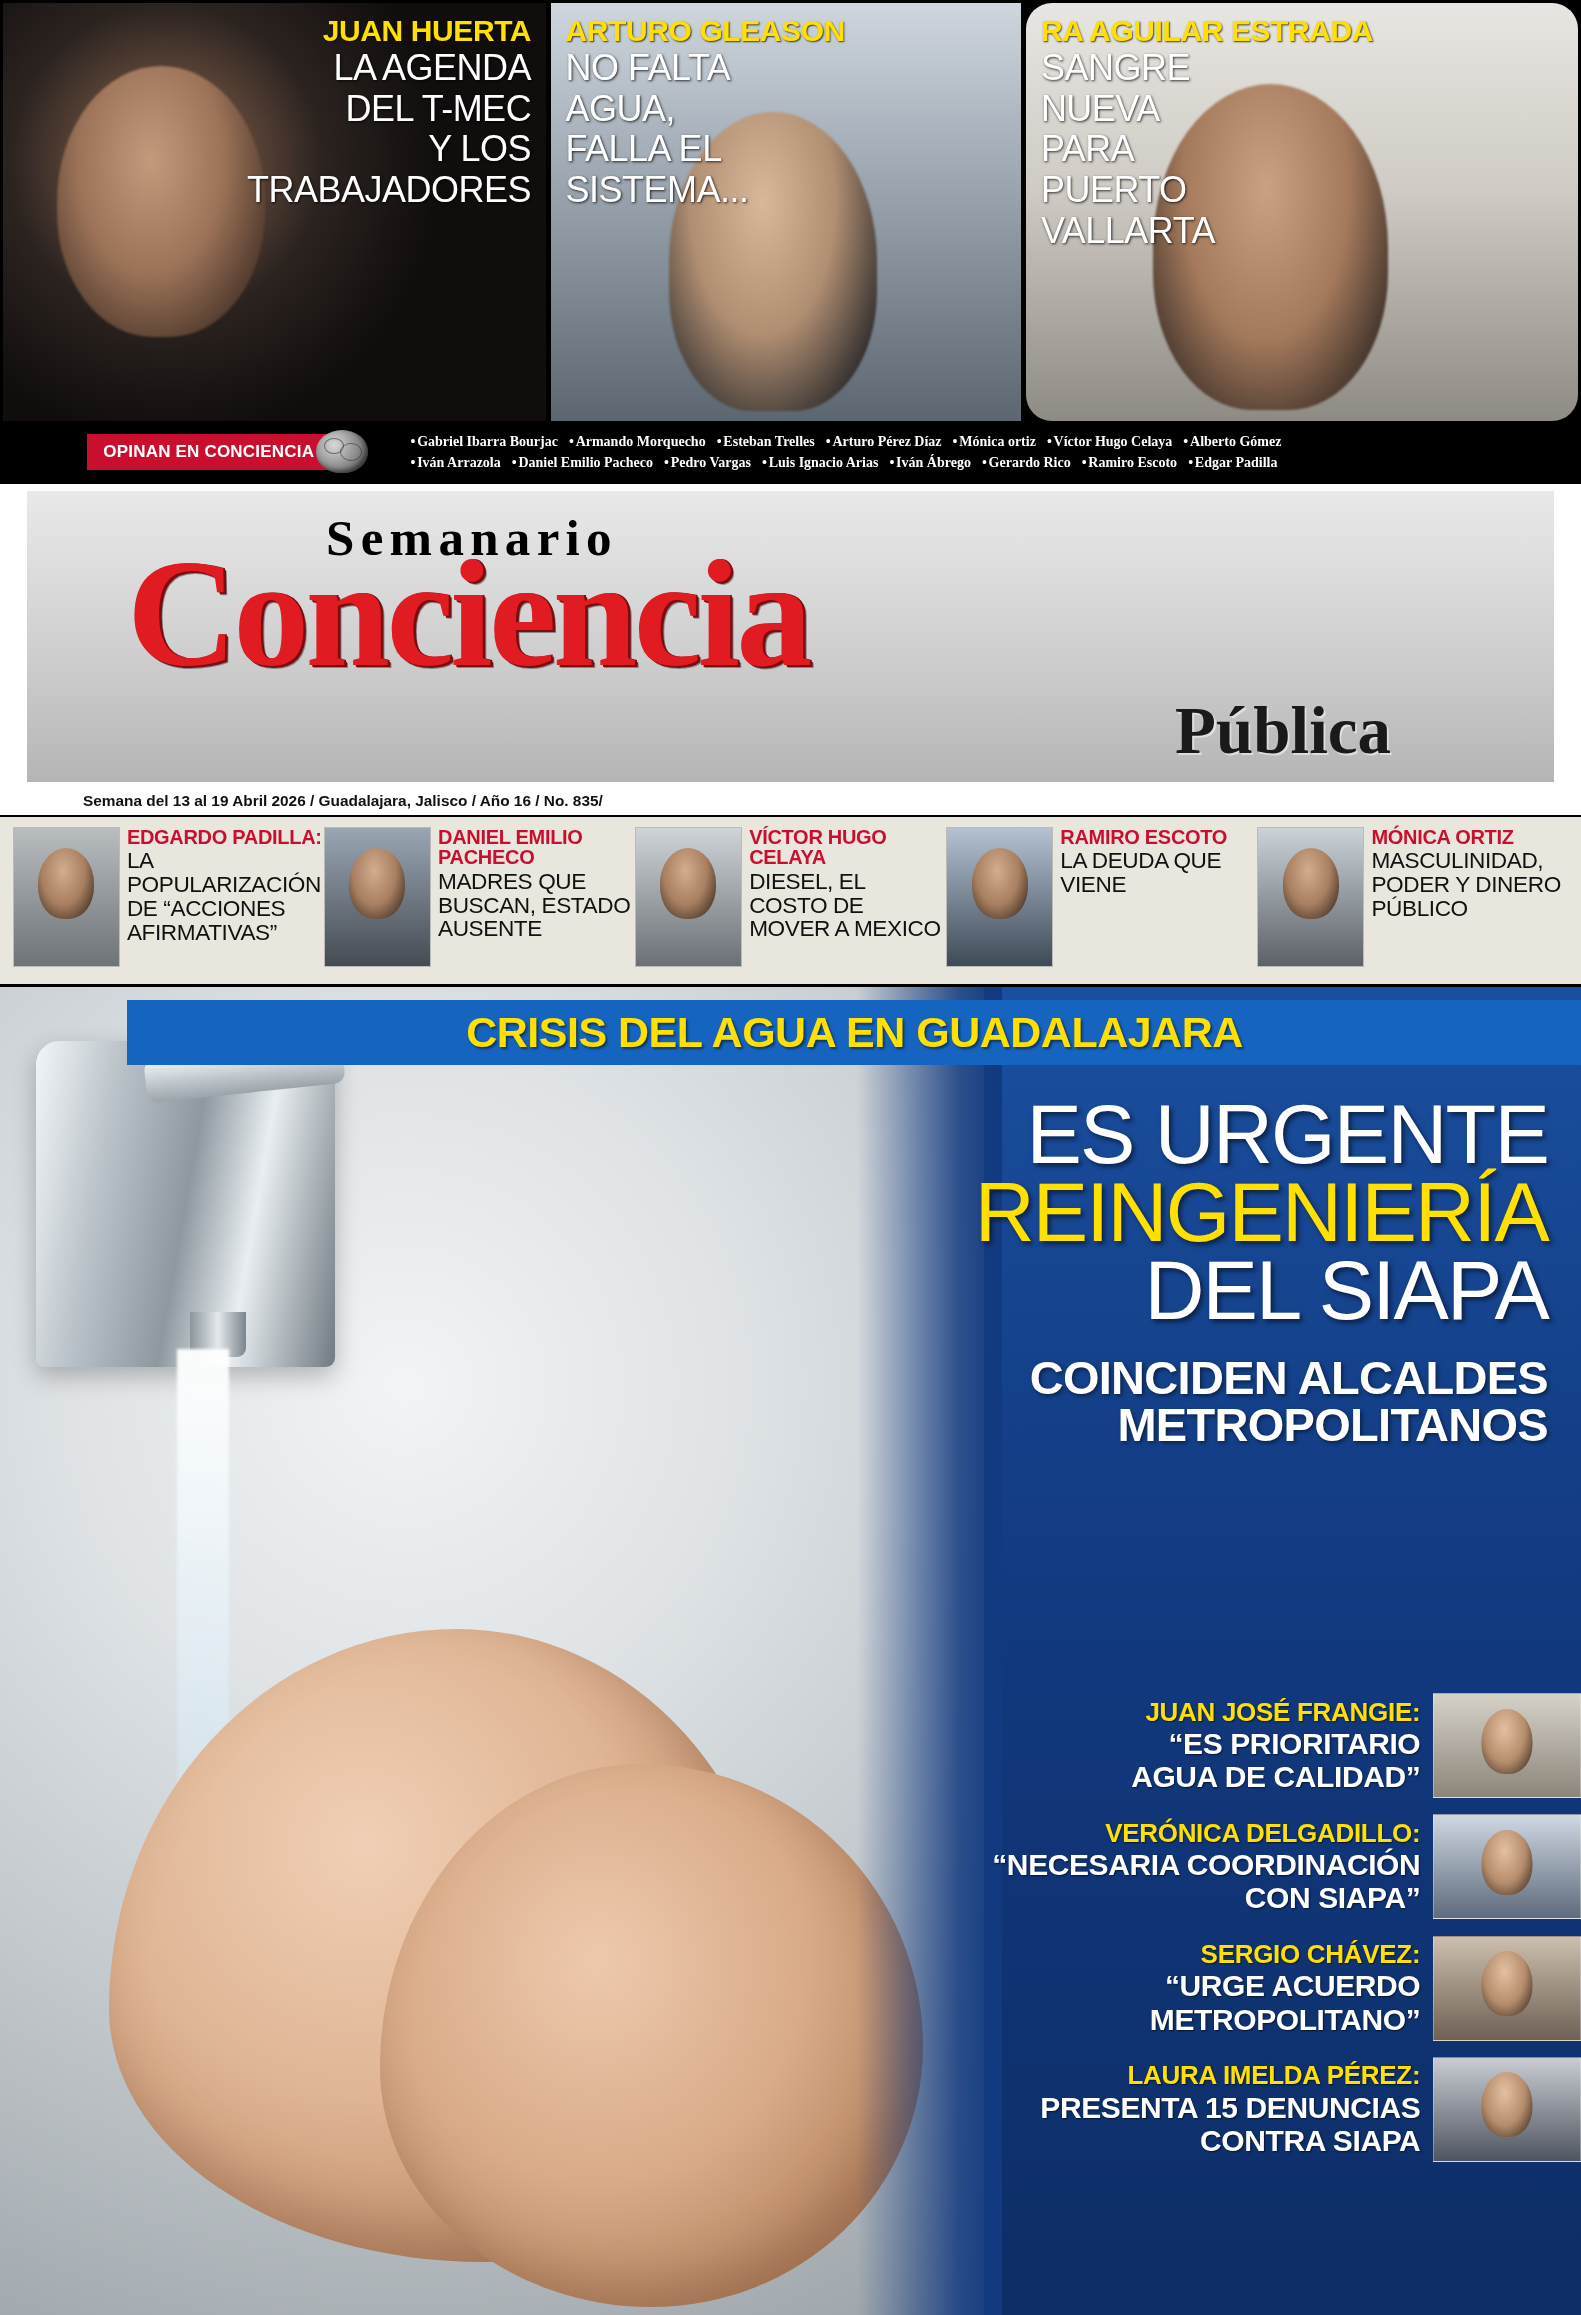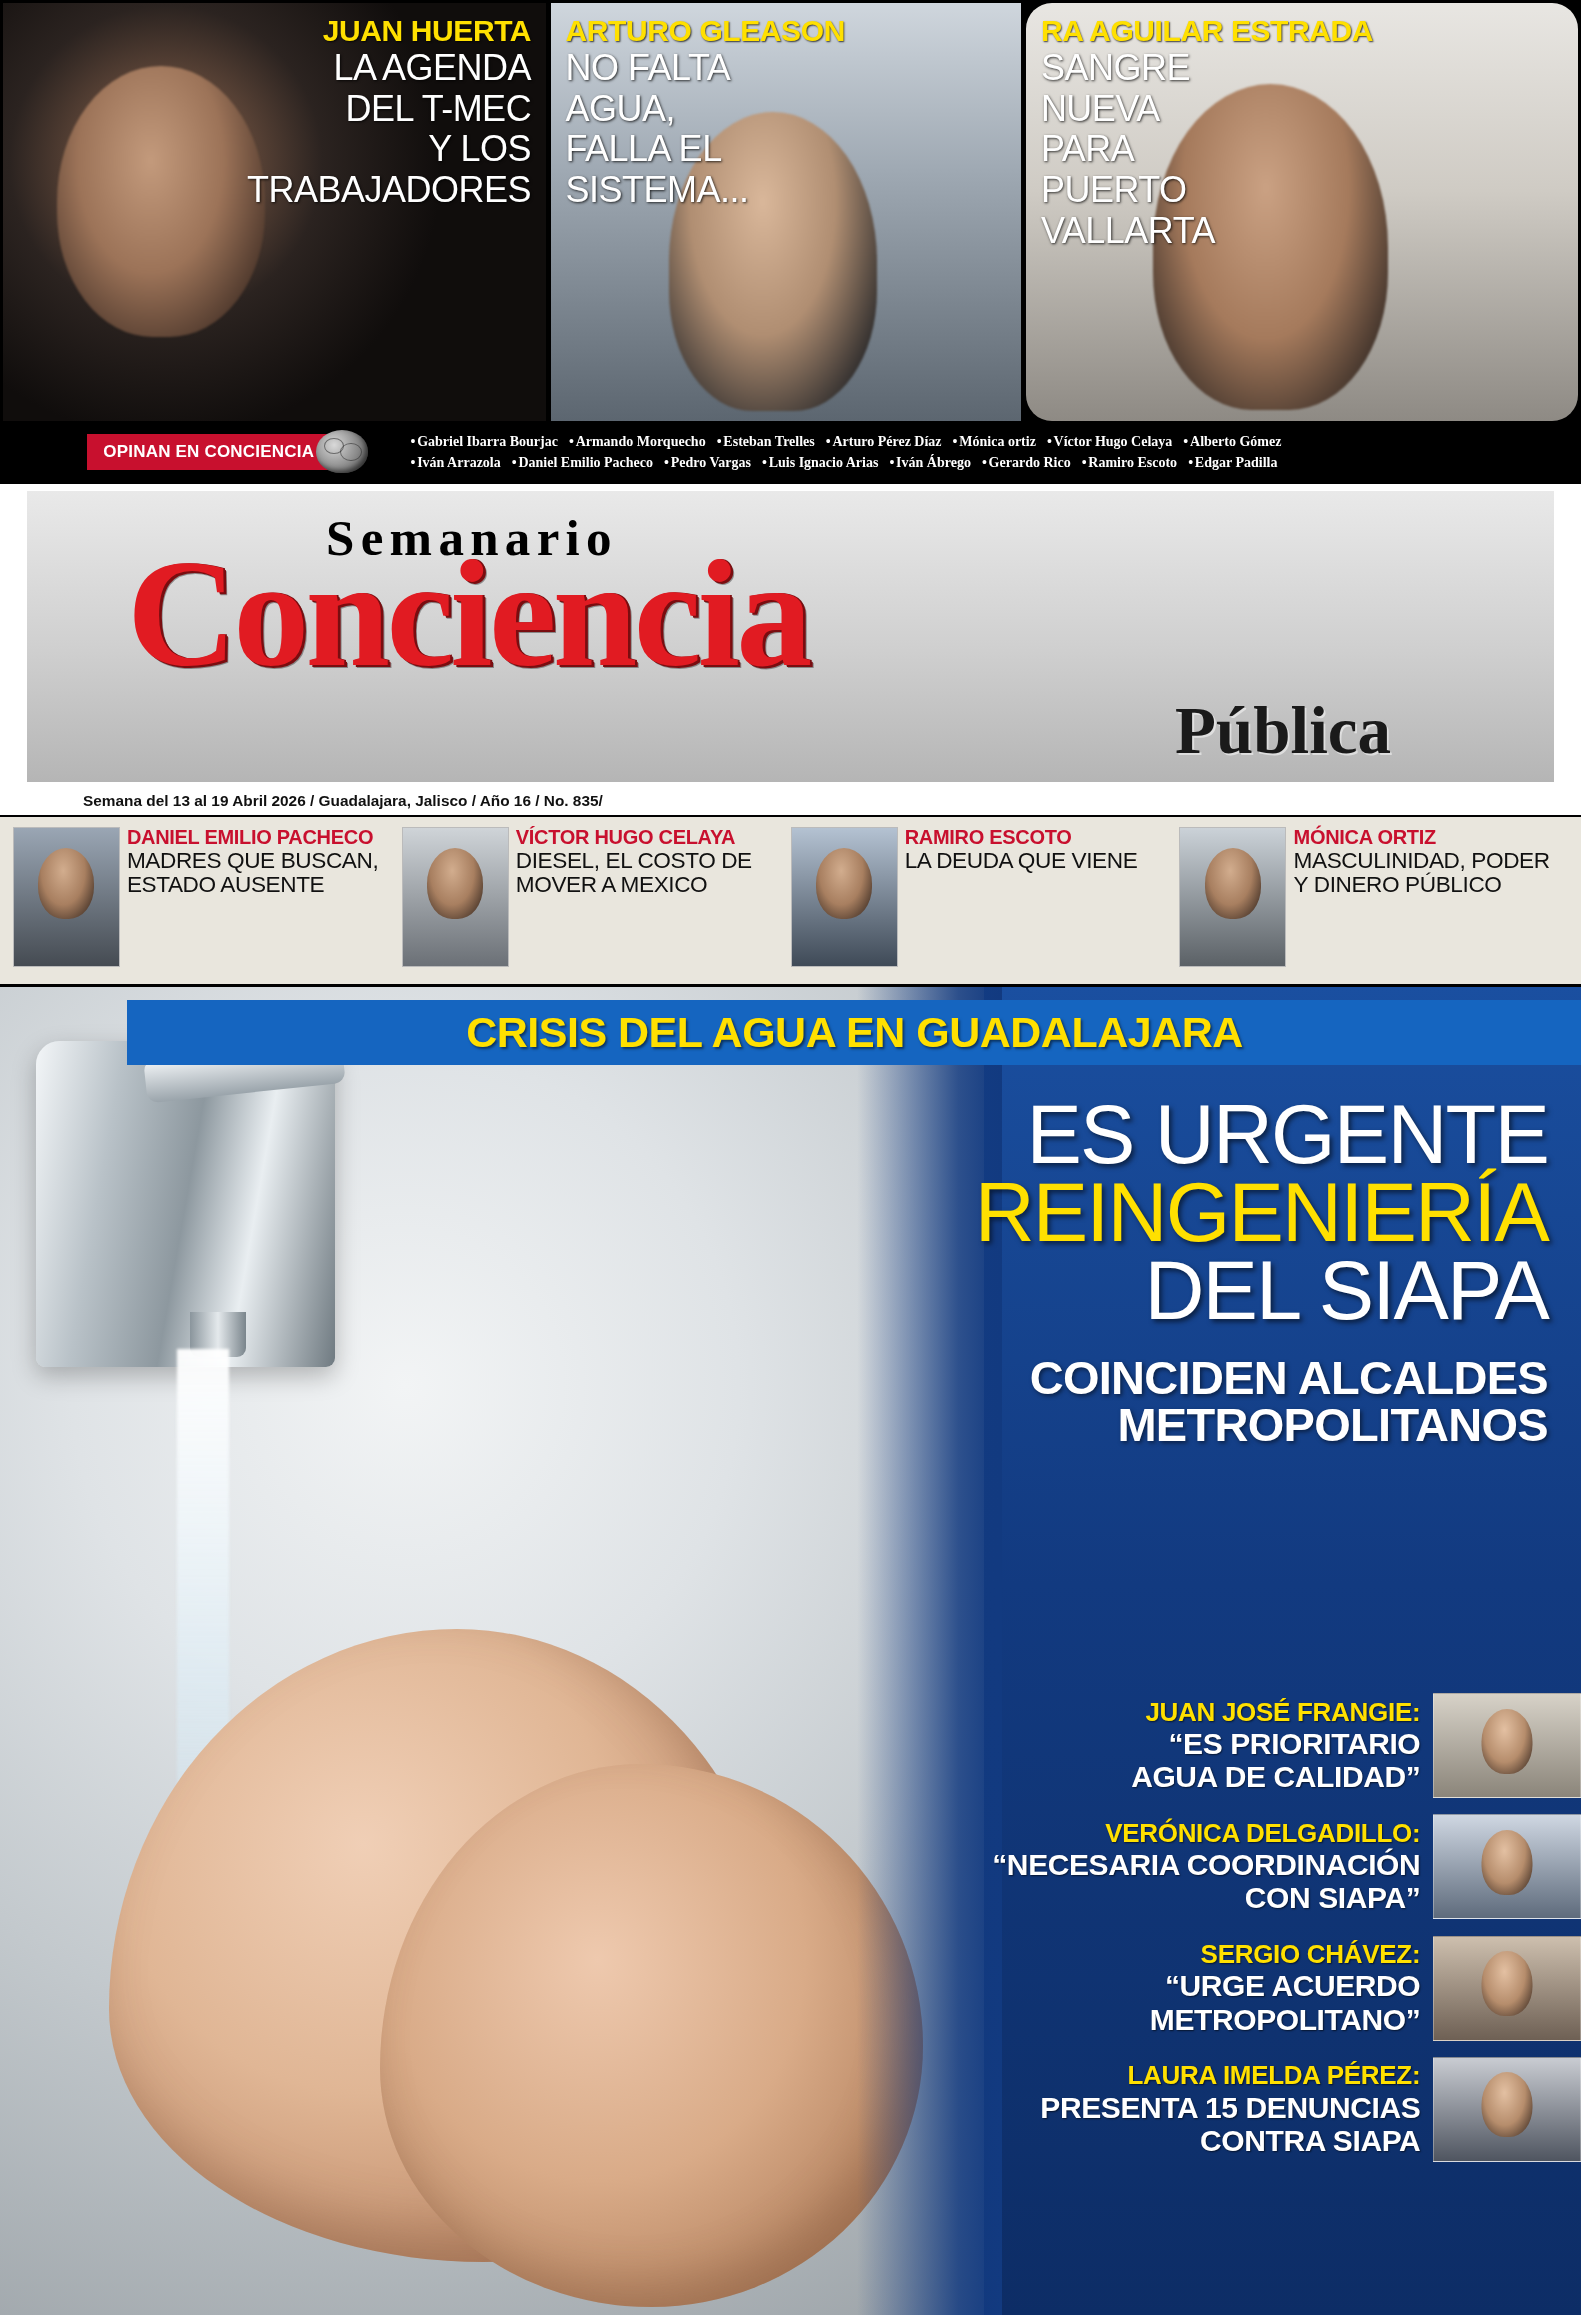--- a/index.html
+++ b/index.html
@@ -522,20 +522,27 @@
     <div class="mast-inner">
       <div class="mast-semanario">Semanario</div>
       <div class="mast-conciencia">Conciencia</div>
       <div class="mast-publica">Pública</div>
     </div>
     <div class="mast-date">Semana del 13 al 19 Abril 2026 / Guadalajara, Jalisco / Año 16 / No. 835/</div>
   </div>
 
   <div class="colstrip">
 
+    <div class="colitem">
+      <div class="colthumb t1"></div>
+      <div class="coltext">
+        <div class="colname">EDGARDO PADILLA:</div>
+        <div class="colhead">LA POPULARIZACIÓN DE “ACCIONES AFIRMATIVAS”</div>
+      </div>
+    </div>
 
     <div class="colitem">
       <div class="colthumb t2"></div>
       <div class="coltext">
         <div class="colname">DANIEL EMILIO PACHECO</div>
         <div class="colhead">MADRES QUE BUSCAN, ESTADO AUSENTE</div>
       </div>
     </div>
 
     <div class="colitem">

